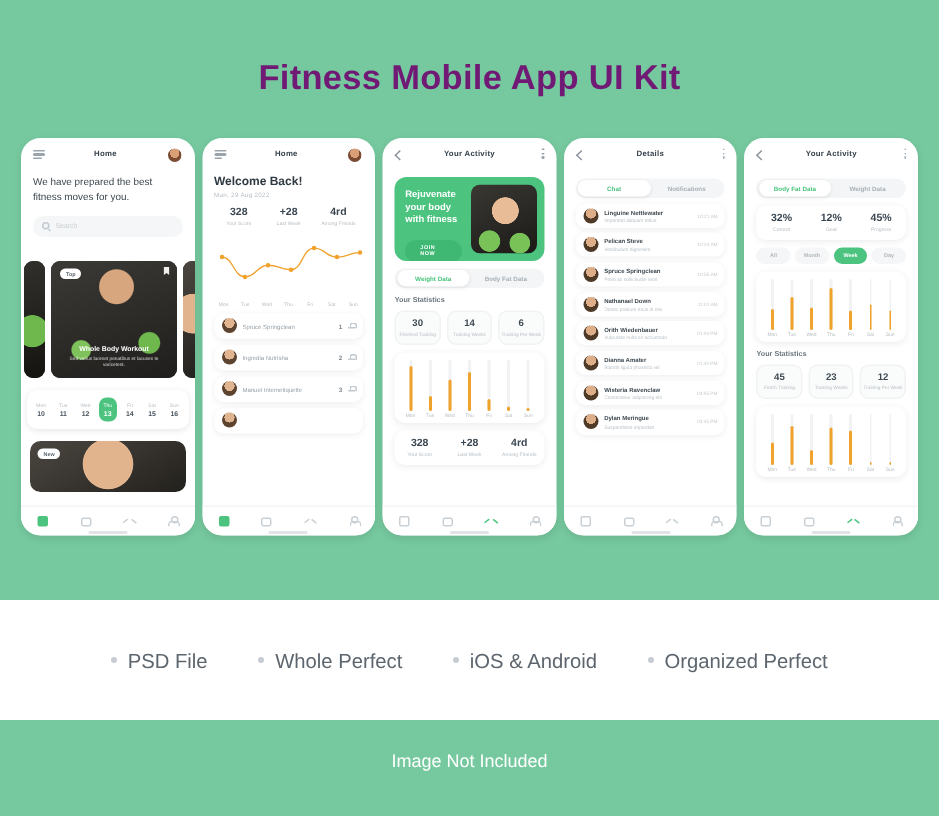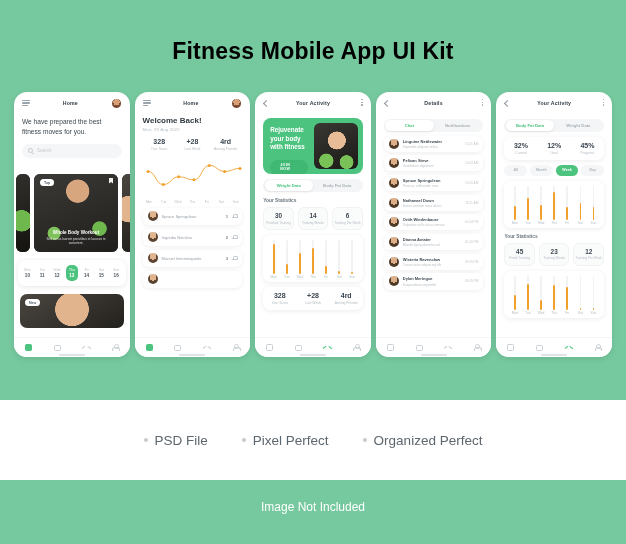--- a/index.html
+++ b/index.html
@@ -7,21 +7,21 @@
     width: 626px; height: 544px;
     font-family: "Liberation Sans", sans-serif;
     background: #76c99f;
     overflow: hidden;
   }
   .page { position: relative; width: 626px; height: 544px; background: #76c99f; }
 
   
   .kit-title {
     position: absolute; top: 38px; left: 0; width: 626px;
-    text-align: center; color: #000000;
+    text-align: center; color: #701a75;
     font-size: 23px; font-weight: bold; letter-spacing: .2px;
   }
 
   
   .phones {
     position: absolute; top: 92px; left: 14px;
     width: 598px; height: 268px;
     display: flex; gap: 5px;
   }
   .phone {
@@ -936,21 +936,25 @@
 
   </div>
 
   <div class="features">
     <div class="feat">
       <span class="dot"></span>
       <span class="lbl">PSD File</span>
     </div>
     <div class="feat">
       <span class="dot"></span>
-      <span class="lbl">Pixel Perfect</span>
+      <span class="lbl">Whole Perfect</span>
+    </div>
+    <div class="feat">
+      <span class="dot"></span>
+      <span class="lbl">iOS &amp; Android</span>
     </div>
     <div class="feat">
       <span class="dot"></span>
       <span class="lbl">Organized Perfect</span>
     </div>
   </div>
 
   <div class="footer">Image Not Included</div>
 
 </div>

